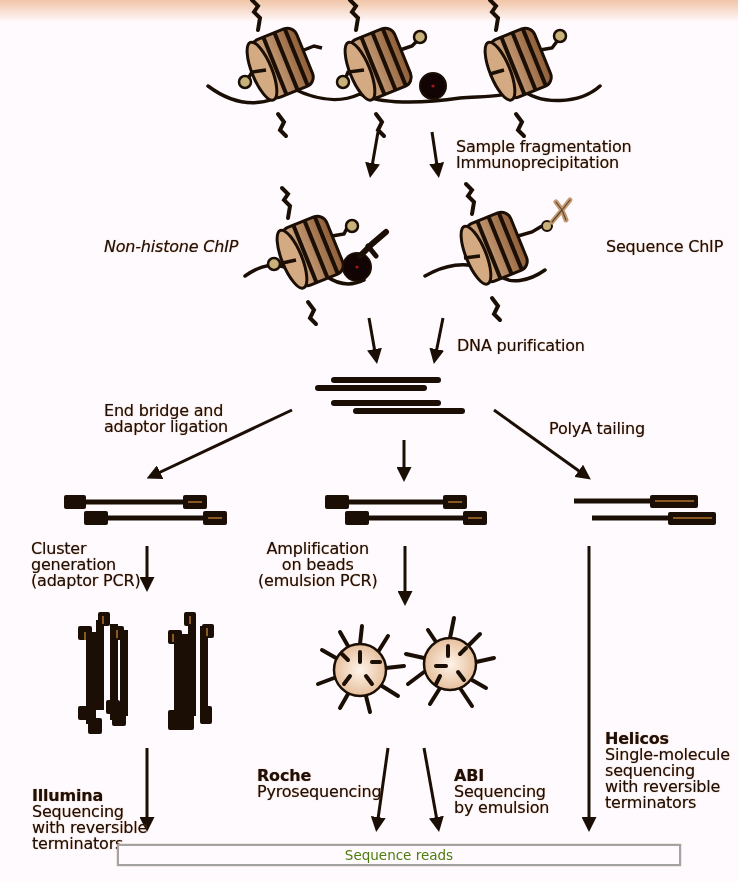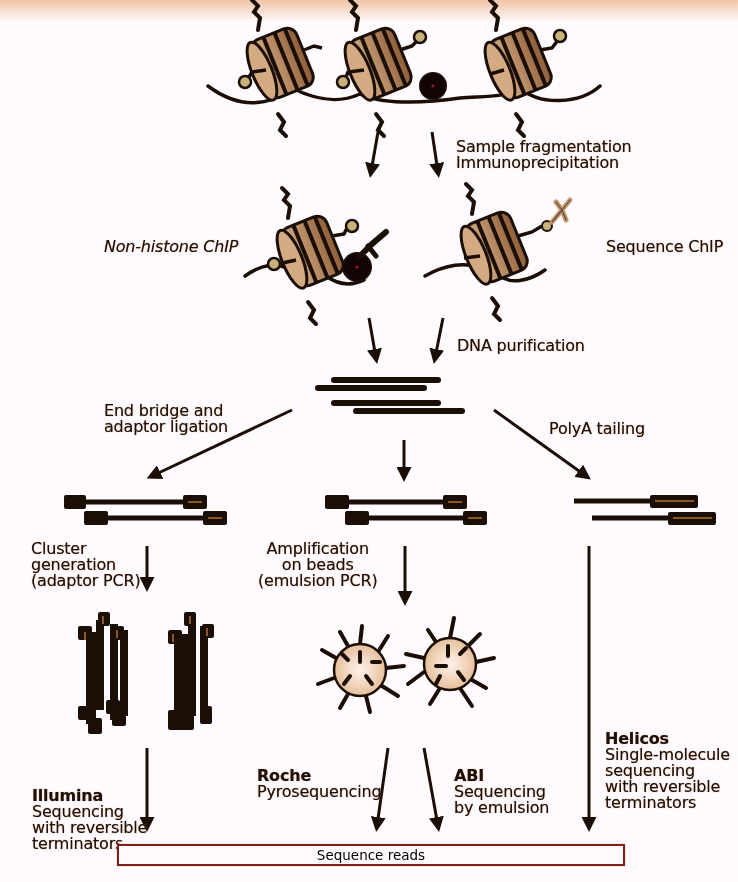--- a/index.html
+++ b/index.html
@@ -16,24 +16,24 @@
   }
   svg.diagram { position: absolute; left: 0; top: 0; }
   .lbl {
     position: absolute; font-size: 16px; line-height: 16px;
     color: #1e1008; letter-spacing: -0.2px; white-space: nowrap;
     text-shadow: 0 0 1px #a8744c;
   }
   .lbl b { font-weight: bold; display: block; }
   .lbl span { display: block; }
   .reads-box {
-    position: absolute; left: 117px; top: 844px; width: 508px; height: 22px;
-    border: 2px solid #7f1d1d; box-sizing: border-box;
+    position: absolute; left: 117px; top: 844px; width: 564px; height: 22px;
+    border: 2px solid #a3a3a3; box-sizing: border-box;
     box-shadow: 0 0 1px #b07850;
-    text-align: center; font-size: 13.5px; line-height: 18px; color: #000000;
+    text-align: center; font-size: 13.5px; line-height: 18px; color: #4d7c0f;
     background: #fffafd;
   }
 </style>
 </head>
 <body>
 
 <div class="topband"></div>
 
 <svg class="diagram" width="738" height="882" viewBox="0 0 738 882">
   <defs>

